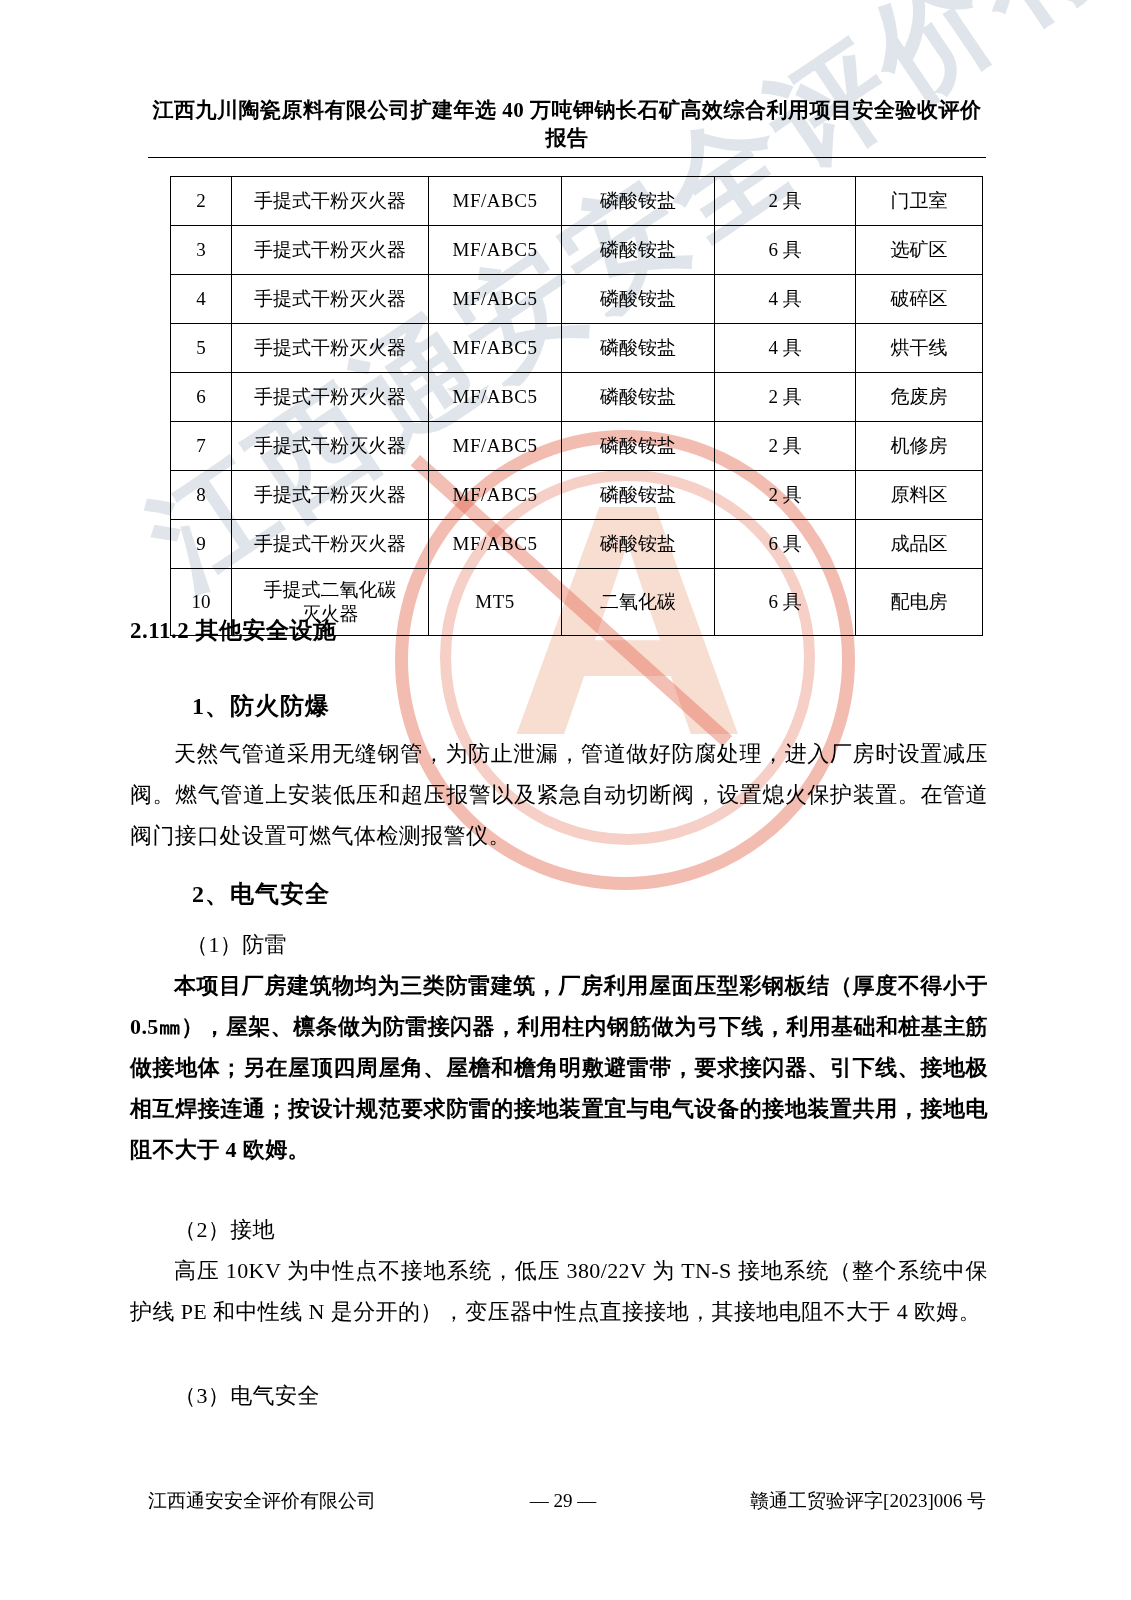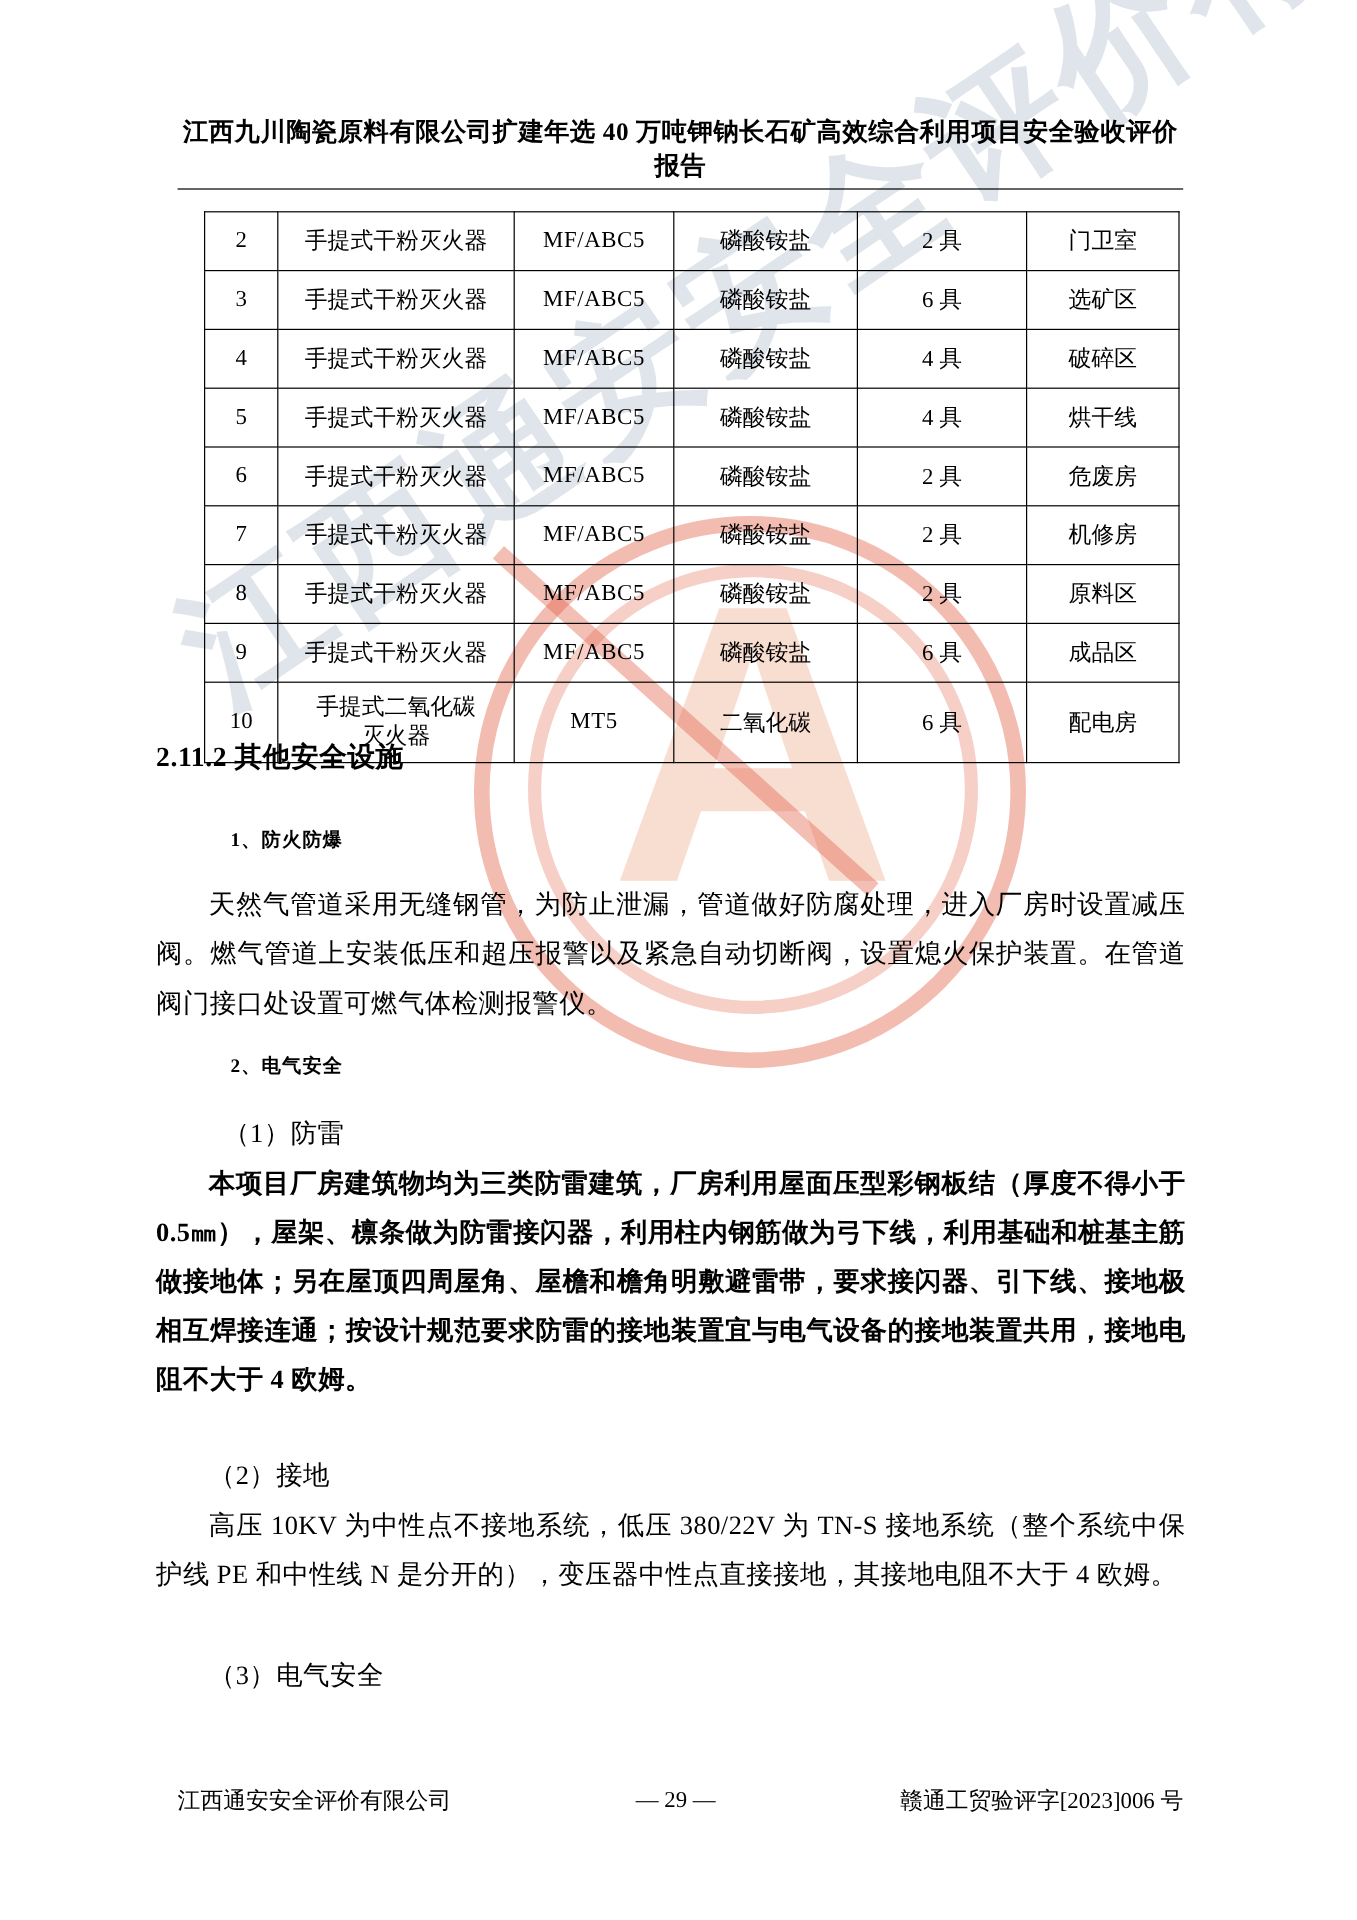--- a/index.html
+++ b/index.html
@@ -149,21 +149,21 @@
   
   .sec-head {
     position: absolute;
     left: 130px;
     font-size: 23px;
     font-weight: bold;
     letter-spacing: 0.5px;
   }
   .sub-head {
     position: absolute;
-    font-size: 16px;
+    font-size: 24px;
     font-weight: bold;
     letter-spacing: 1px;
   }
   .para {
     position: absolute;
     width: 858px;
     font-size: 22px;
     line-height: 41px;
     text-align: justify;
     letter-spacing: 0.4px;

